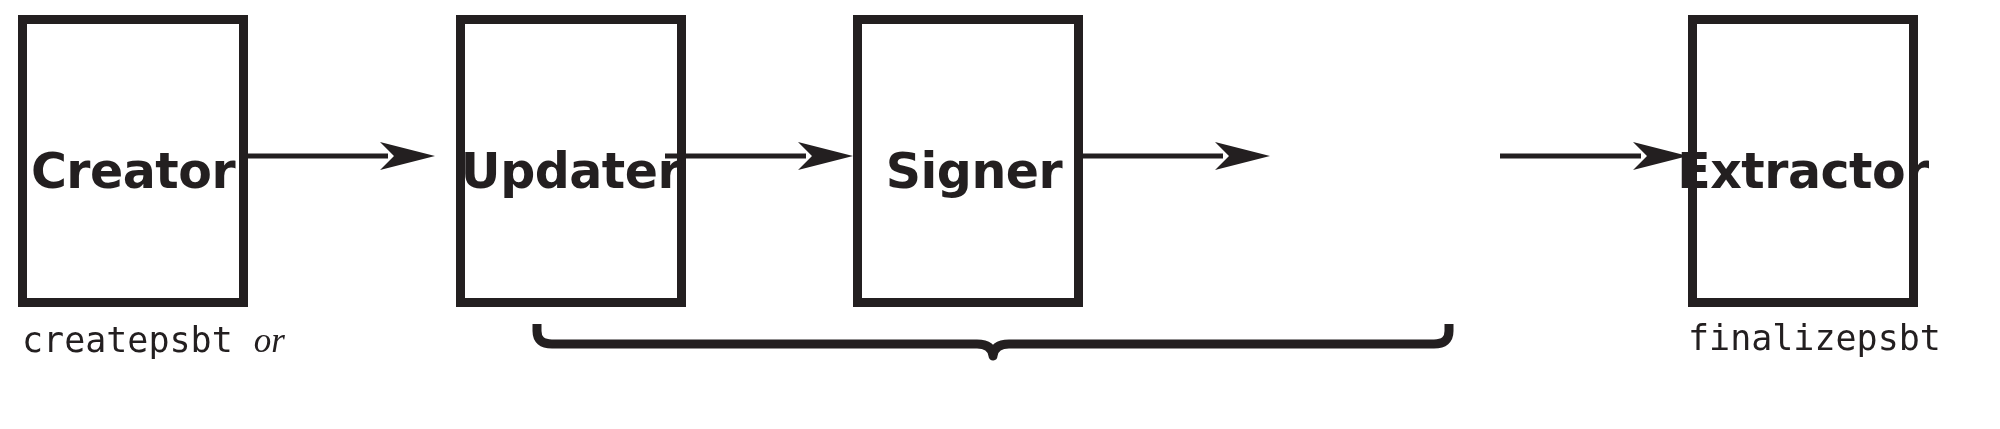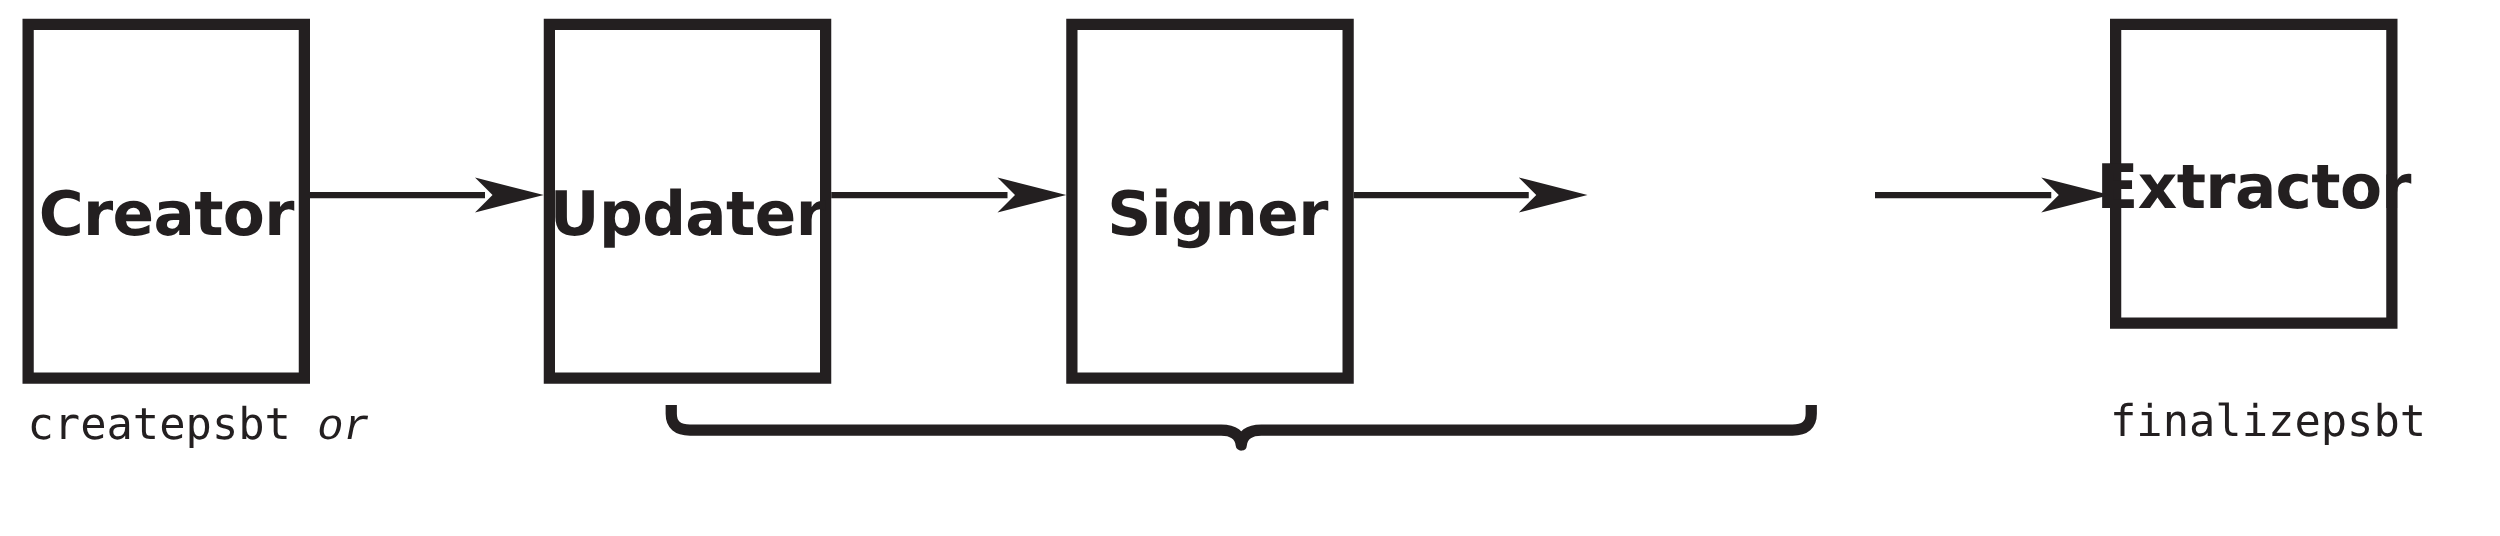--- a/index.html
+++ b/index.html
@@ -45,47 +45,47 @@
   .mono-label {
     position: absolute;
     font-family: "DejaVu Sans Mono", monospace;
     font-size: 35px;
     color: #231f20;
     line-height: 1.28;
     white-space: nowrap;
     font-weight: 500;
   }
   .mono-label .italic-or {
-    font-family: Liberation Mono, monospace;
+    font-family: Liberation Serif, serif;
     font-style: italic;
     font-size: 35px;
   }
   .caption-line {
     display: block;
   }
 </style>
 </head>
 <body>
 
 <div id="canvas">
 
   <div class="flow-box" style="left:18px; top:15px; width:230px; height:292px;">
     <span class="flow-box-label">Creator</span>
   </div>
 
-  <div class="flow-box" style="left:435px; top:15px; width:230px; height:292px;">
+  <div class="flow-box" style="left:456px; top:15px; width:230px; height:292px;">
     <span class="flow-box-label">Updater</span>
   </div>
 
   <div class="flow-box" style="left:853px; top:15px; width:230px; height:292px;padding-left:12px;">
     <span class="flow-box-label">Signer</span>
   </div>
 
 
-  <div class="flow-box" style="left:1688px; top:15px; width:230px; height:248px;">
+  <div class="flow-box" style="left:1688px; top:15px; width:230px; height:292px;">
     <span class="flow-box-label">Extractor</span>
   </div>
 
   <svg class="arrow-svg" style="left:248px; top:140px;" width="187" height="32" viewBox="0 0 187 32">
     <line x1="0" y1="16" x2="140" y2="16" stroke="#231f20" stroke-width="5"></line>
     <path d="M 132 2 L 187 16 L 132 30 L 146 16 Z" fill="#231f20"></path>
   </svg>
 
   <svg class="arrow-svg" style="left:665px; top:140px;" width="188" height="32" viewBox="0 0 188 32">
     <line x1="0" y1="16" x2="141" y2="16" stroke="#231f20" stroke-width="5"></line>

